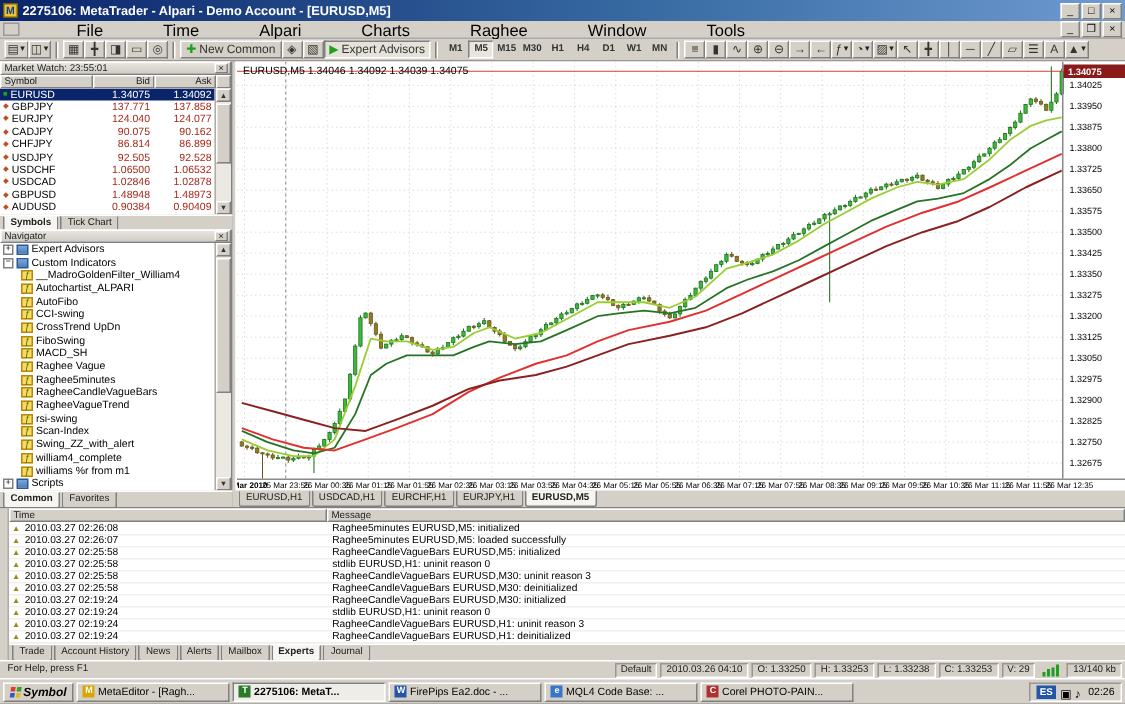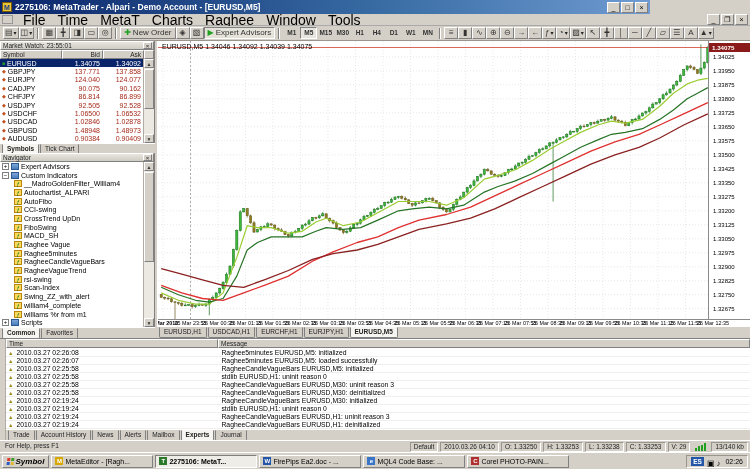--- a/index.html
+++ b/index.html
@@ -1,33 +1,33 @@
 <!DOCTYPE html>
 <html><head>
 <meta charset="utf-8">
 <style>
   * { margin:0; padding:0; box-sizing:border-box; }
   html,body { width:750px; height:469px; overflow:hidden; background:#555; }
   body, button, div, span { font-family:"Liberation Sans", sans-serif; }
   #screen { position:absolute; left:0; top:0; width:750px; height:469px; background:#d4d0c8; overflow:hidden; }
 
   
-  .titlebar { position:absolute; left:0; top:0; width:650px; height:14px;
+  .titlebar { position:absolute; left:0; top:0; width:750px; height:14px;
     background:linear-gradient(90deg,#0a246a,#3a6ea5 60%,#6f9bd1); color:#fff;
     display:flex; align-items:center; padding:0 2px; }
   .titlebar .ticon { width:10px; height:10px; background:#e8c43a; border:1px solid #7a5c00; margin-right:3px; flex:none;
     display:flex; align-items:center; justify-content:center; font-size:7px; color:#1a3a8a; font-weight:bold;}
   .titlebar .ttext { font-size:8.5px; font-weight:bold; white-space:nowrap; overflow:hidden; flex:1;}
   .winbtns { display:flex; gap:1px; }
   .winbtn { width:13px; height:11px; background:#d4d0c8; border:1px solid; border-color:#fff #808080 #808080 #fff;
     font-size:7px; line-height:9px; text-align:center; color:#000; }
   .menubar { position:absolute; left:0; top:14px; width:750px; height:12px; background:#d4d0c8;
     border-bottom:1px solid #aaa; display:flex; align-items:center; padding-left:2px; }
   .menubar .micon { width:11px; height:9px; background:#d4d0c8; border:1px solid #999; margin-right:4px; }
-  .menu-item { font-size:14px; color:#000; padding:1px 6px; }
+  .menu-item { font-size:11px; color:#000; padding:1px 6px;margin-left:28px; }
   .mdibtns { margin-left:auto; display:flex; gap:1px; padding-right:2px; }
 
   .toolbar { position:absolute; left:0; top:26px; width:750px; height:15px; background:#d4d0c8;
     border-bottom:1px solid #9a968e; display:flex; align-items:center; padding-left:3px; }
   .tsep { width:2px; height:11px; border-left:1px solid #808080; border-right:1px solid #fff; margin:0 3px; }
   .tbtn { height:12px; min-width:14px; background:#d4d0c8; border:1px solid #d4d0c8; font-size:8px; line-height:10px;
     text-align:center; color:#333; display:flex; align-items:center; justify-content:center; padding:0 1px; white-space:nowrap;}
   .tbtn.raised { border-color:#fff #808080 #808080 #fff; }
   .tbtn.pressed { border-color:#808080 #fff #fff #808080; background:#e5e2da; }
   .tbtn .g { font-size:8px; }
@@ -125,21 +125,21 @@
     <span class="ttext">2275106: MetaTrader - Alpari - Demo Account - [EURUSD,M5]</span>
     <span class="winbtns">
       <span class="winbtn">_</span>
       <span class="winbtn">□</span>
       <span class="winbtn">×</span>
     </span>
   </div>
 
   <div class="menubar">
     <span class="micon"></span>
-    <span id="menu-items"><span class="menu-item">File</span><span class="menu-item">Time</span><span class="menu-item">MetaT</span><span class="menu-item">Charts</span><span class="menu-item">Raghee</span><span class="menu-item">Window</span><span class="menu-item">Tools</span></span>
+    <span id="menu-items"><span class="menu-item">File</span><span class="menu-item">Time</span><span class="menu-item">Alpari</span><span class="menu-item">Charts</span><span class="menu-item">Raghee</span><span class="menu-item">Window</span><span class="menu-item">Tools</span></span>
     <span class="mdibtns">
       <span class="winbtn">_</span>
       <span class="winbtn">❐</span>
       <span class="winbtn">×</span>
     </span>
   </div>
 
   <div class="toolbar" id="toolbar">
       <span class="tbtn raised">
         <span class="g">▤</span>
@@ -161,21 +161,21 @@
       </span>
       <span class="tbtn raised">
         <span class="g">▭</span>
       </span>
       <span class="tbtn raised">
         <span class="g">◎</span>
       </span>
       <span class="tsep"></span>
       <span class="tbtn raised labeled">
         <span class="g" style="color: rgb(31, 160, 31);">✚</span>
-        <span>New Order</span>
+        <span>New Common</span>
       </span>
       <span class="tbtn raised">
         <span class="g">◈</span>
       </span>
       <span class="tbtn raised">
         <span class="g">▧</span>
       </span>
       <span class="tbtn raised labeled pressed">
         <span class="g" style="color: rgb(31, 160, 31);">▶</span>
         <span>Expert Advisors</span>

